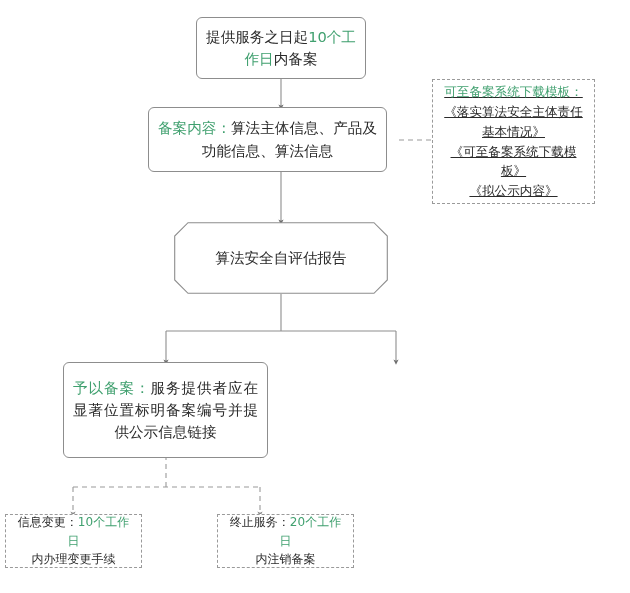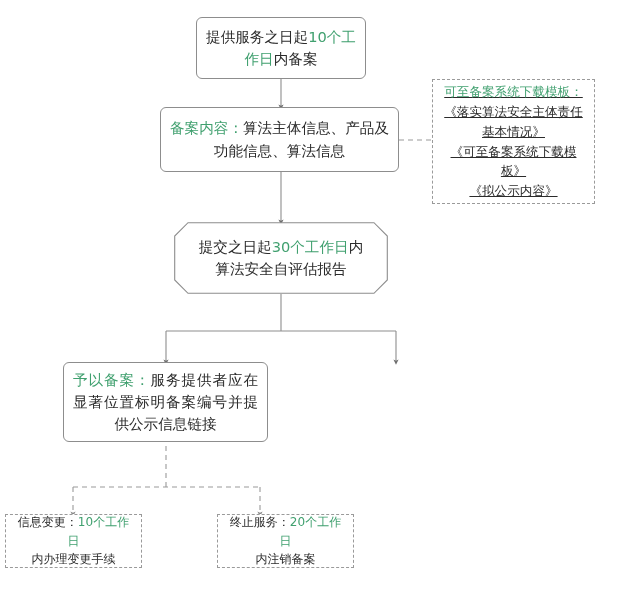--- a/index.html
+++ b/index.html
@@ -112,46 +112,43 @@
     <path d="M73,487 L73,514" stroke="#9a9a9a" stroke-width="1.1" fill="none" stroke-dasharray="5,4" marker-end="url(#arrowDash)"></path>
     <path d="M260,487 L260,514" stroke="#9a9a9a" stroke-width="1.1" fill="none" stroke-dasharray="5,4" marker-end="url(#arrowDash)"></path>
   </svg>
 
   <div class="node solid node-main" style="left:196px; top:17px; width:170px; height:62px;">
     <div class="text">
       <span>提供服务之日起</span><span class="green">10</span><span class="green">个工作日</span><span>内备案</span>
     </div>
   </div>
 
-  <div class="node solid node-main" style="left:160px; top:107px; width:239px; height:65px;">
+  <div class="node solid node-main" style="left:148px; top:107px; width:239px; height:65px;">
     <div class="text justify">
       <span class="green">备案内容：</span><span>算法主体信息、产品及功能信息、算法信息</span>
     </div>
   </div>
 
   <div class="node dashed note-box" style="left:432px; top:79px; width:163px; height:125px;text-decoration:underline;">
     <div class="text">
       <span class="green">可至备案系统下载模板：</span>
     </div>
     <div class="text">《落实算法安全主体责任基本情况》</div>
     <div class="text">《可至备案系统下载模板》</div>
     <div class="text">《拟公示内容》</div>
   </div>
 
   <div class="node clipped node-main" style="left:174px; top:222px; width:214px; height:72px;">
     <svg class="clip-frame" viewBox="0 0 214 72" xmlns="http://www.w3.org/2000/svg" preserveAspectRatio="none">
       <polygon points="14,0.7 200,0.7 213.3,14 213.3,58 200,71.3 14,71.3 0.7,58 0.7,14" fill="#ffffff" stroke="#8d8d8d" stroke-width="1.1"></polygon>
     </svg>
-    <div class="text">
-      <span>提交之日起</span><span class="green">30个工作日</span><span>内</span>
-    </div>
     <div class="text">算法安全自评估报告</div>
   </div>
 
-  <div class="node solid node-main" style="left:63px; top:362px; width:205px; height:80px;">
+  <div class="node solid node-main" style="left:63px; top:362px; width:205px; height:96px;">
     <div class="text justify">
       <span class="green">予以备案：</span><span>服务提供者应在显著位置标明备案编号并提供公示信息链接</span>
     </div>
   </div>
 
 
   <div class="node dashed small-box" style="left:5px; top:514px; width:137px; height:54px;">
     <div class="text">
       <span>信息变更：</span><span class="green">10个工作日</span>
     </div>

